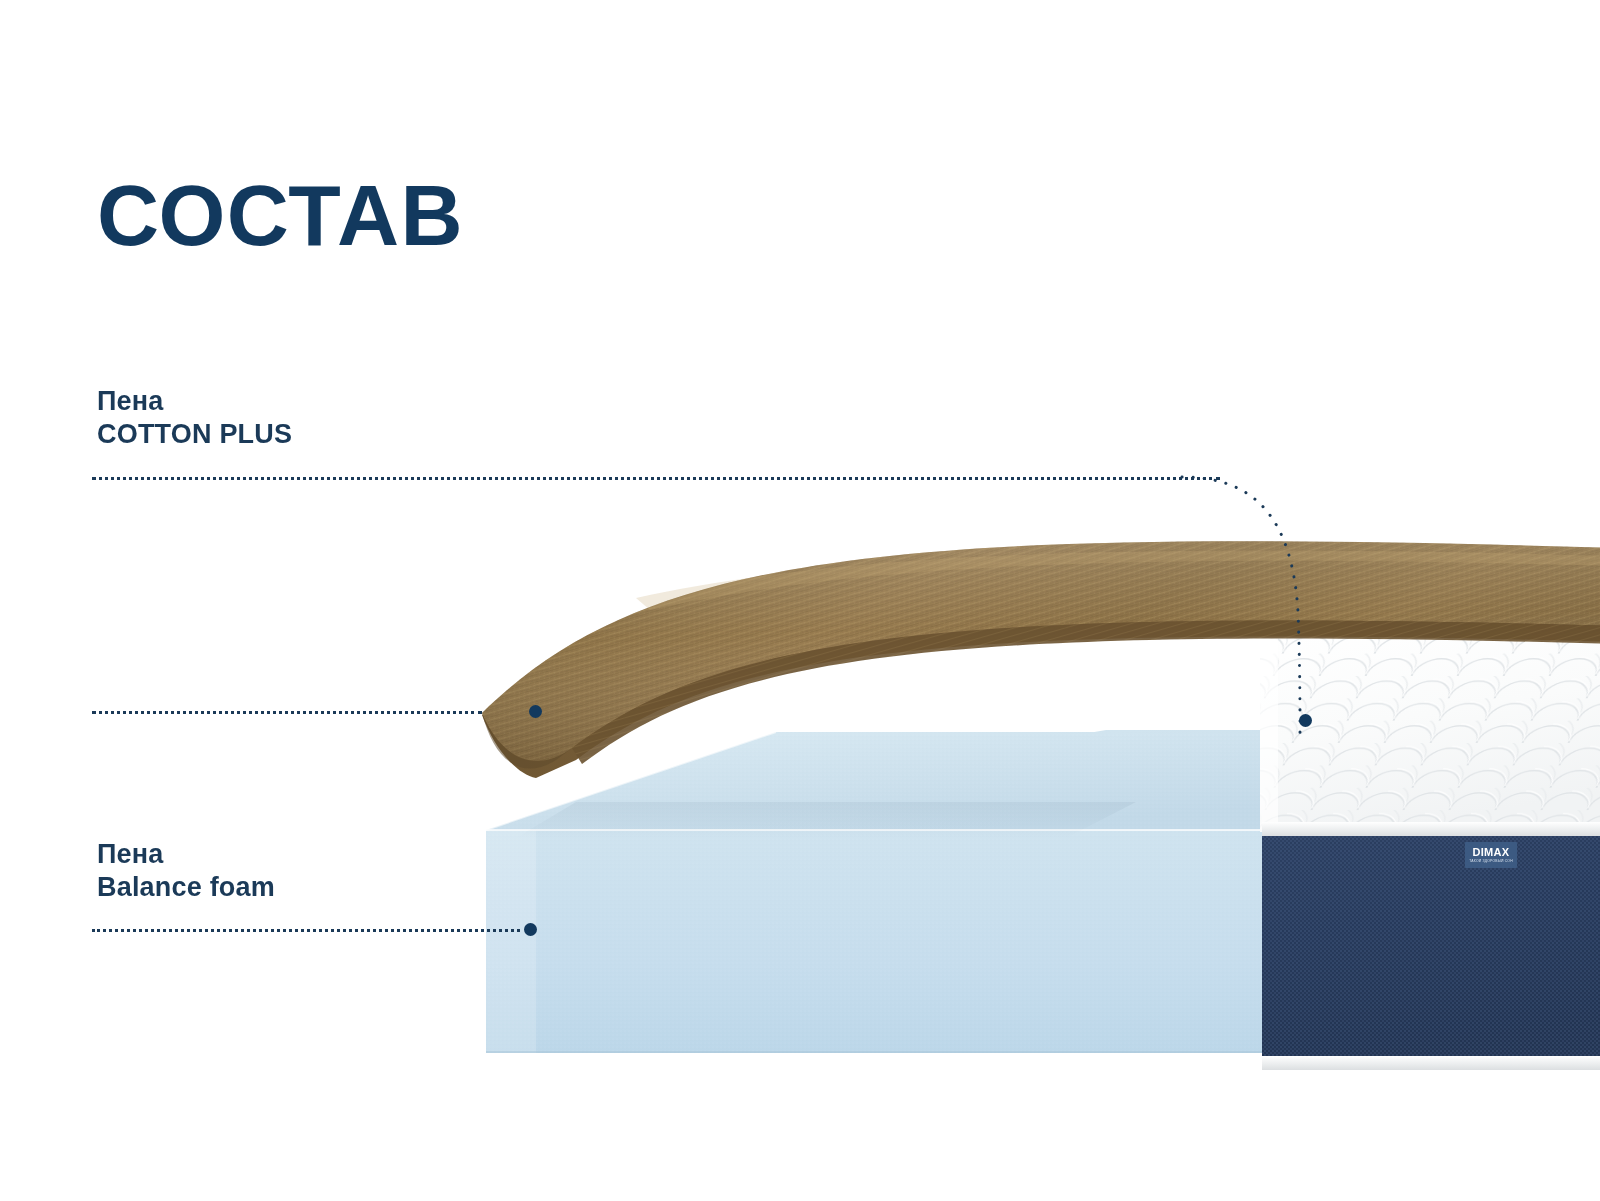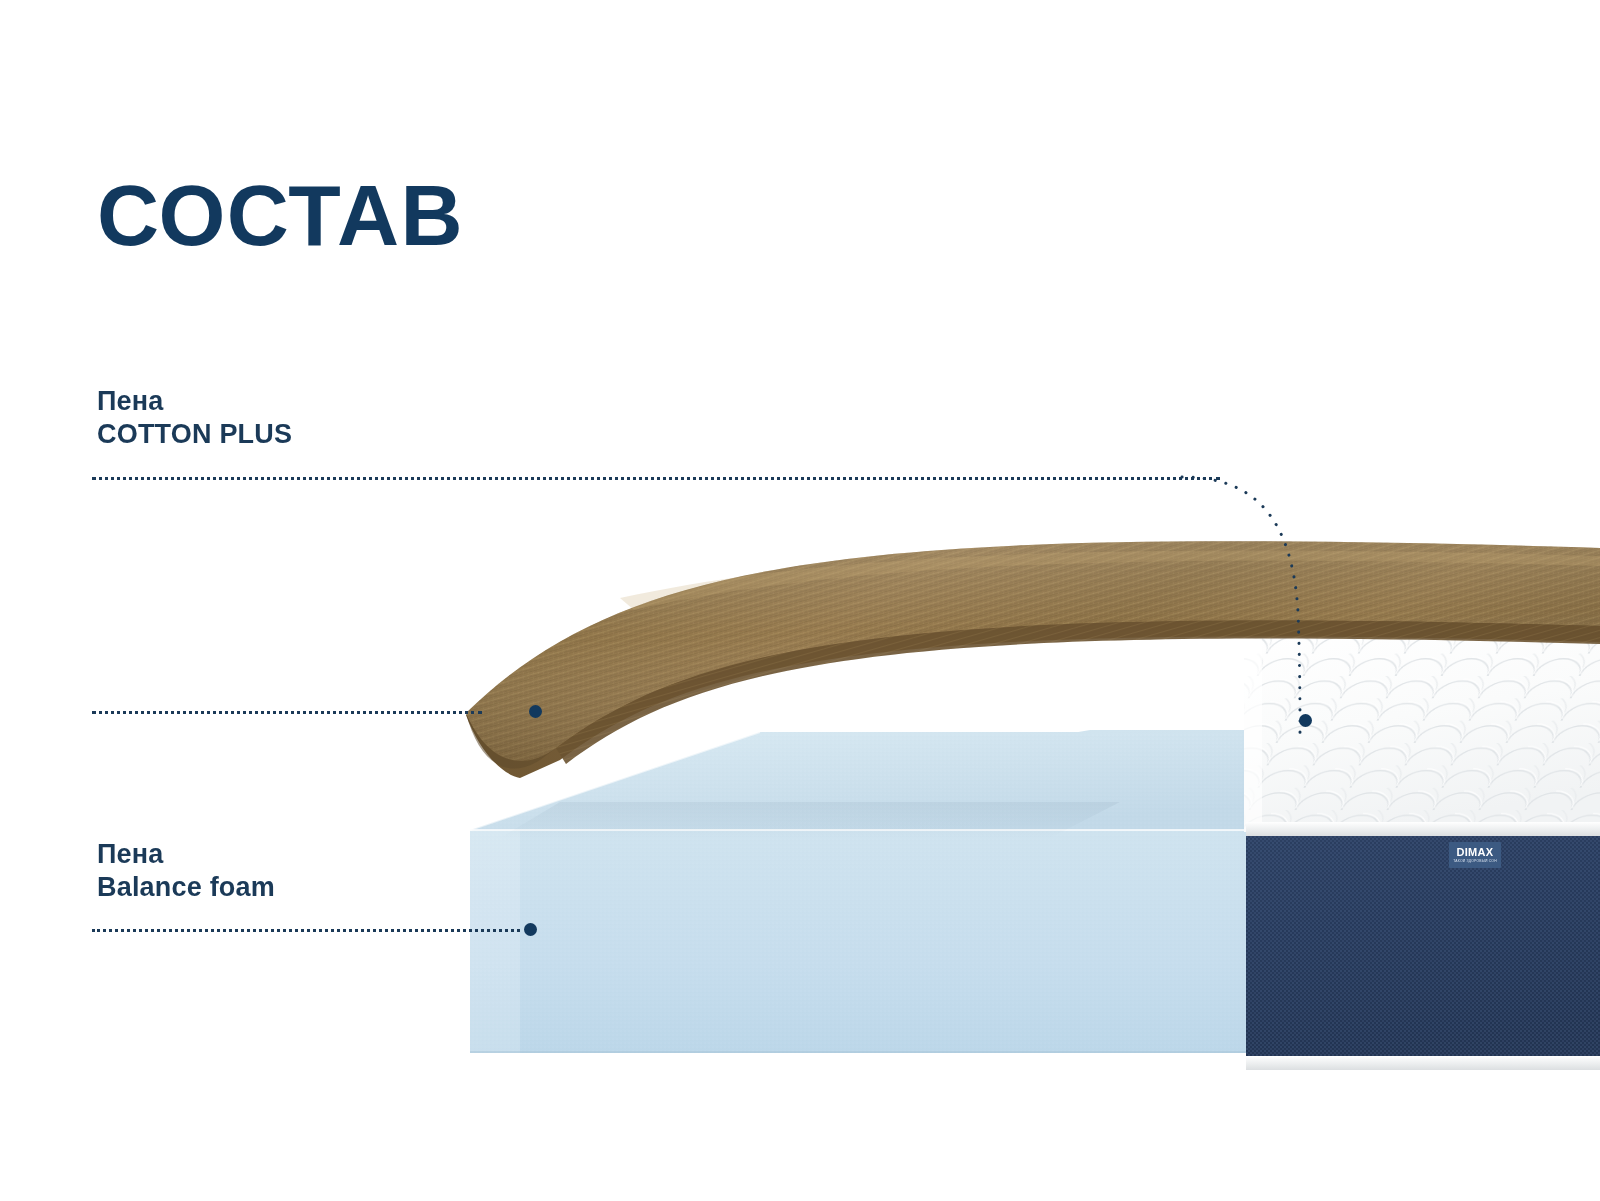--- a/index.html
+++ b/index.html
@@ -80,21 +80,21 @@
     border-radius: 50%;
     background: #12395e;
   }
   #endpoint-cover { left: 1299px; top: 714px; }
   #endpoint-coir  { left: 529px;  top: 705px; }
   #endpoint-foam  { left: 524px;  top: 923px; }
 
   
   #product {
     position: absolute;
-    left: 0;
+    left: 16px;
     top: 430px;
     width: 1326px;
     height: 700px;
   }
   #product svg { display:block; width:1600px; height:700px; }
 </style>
 </head>
 <body>
 
 <div class="stage">

